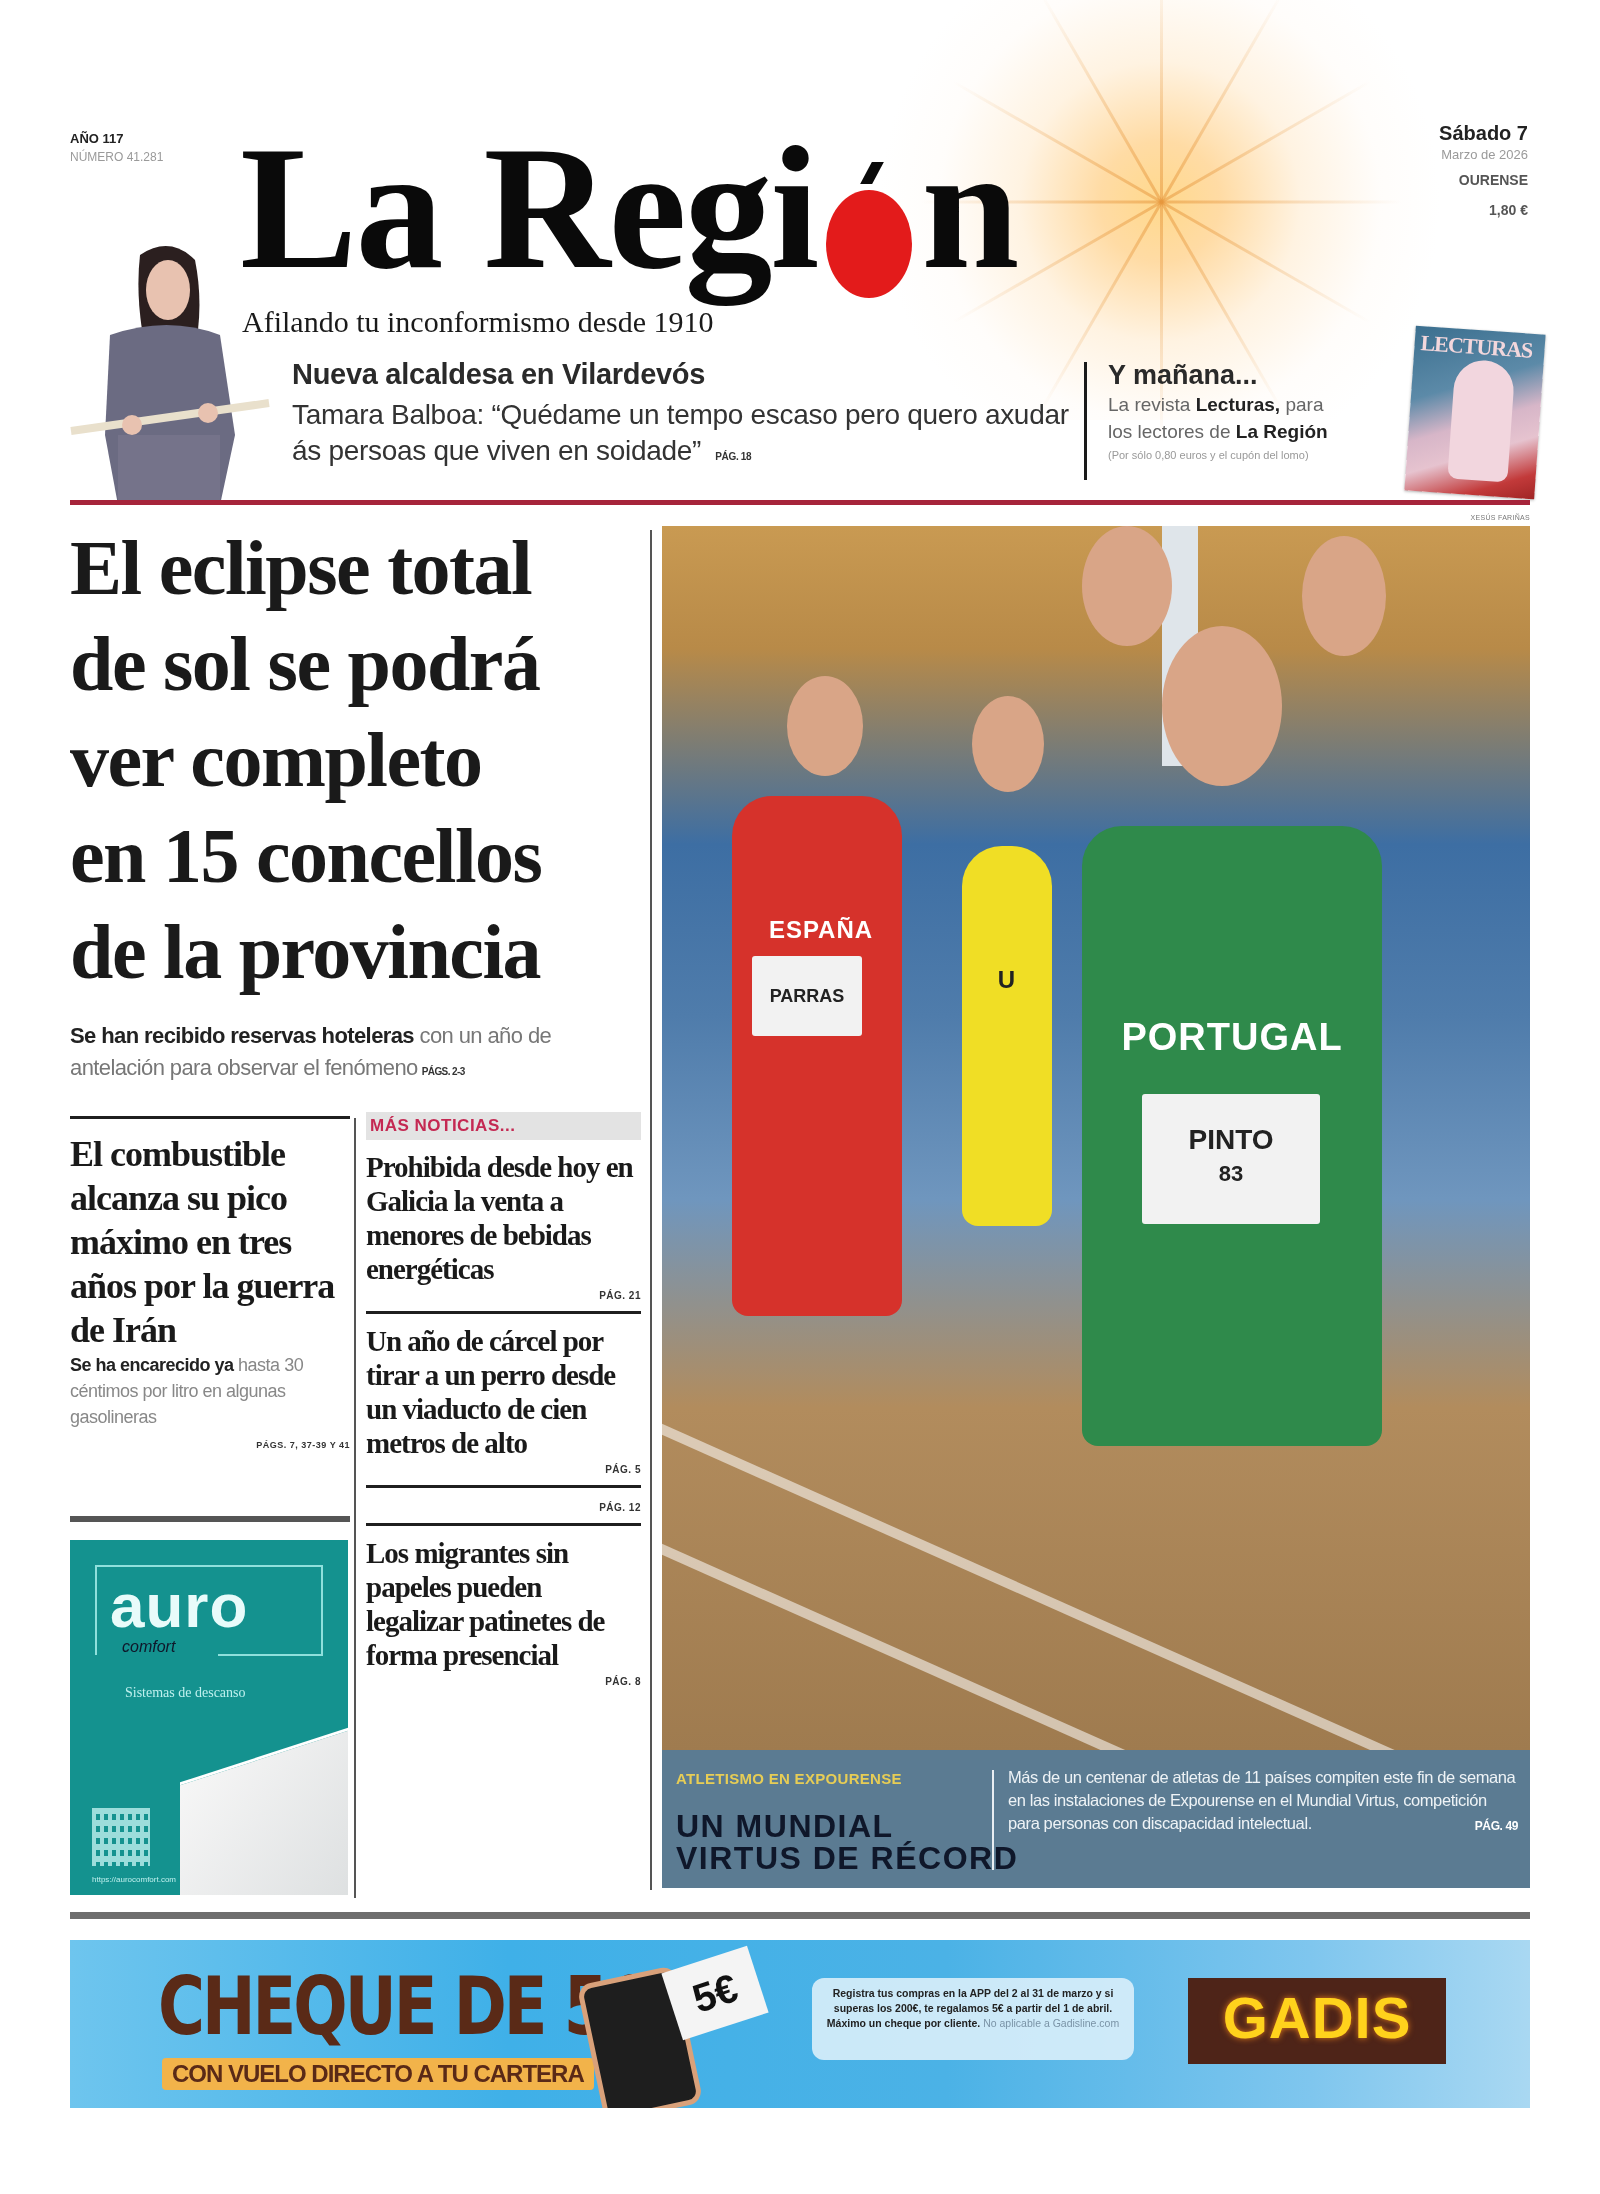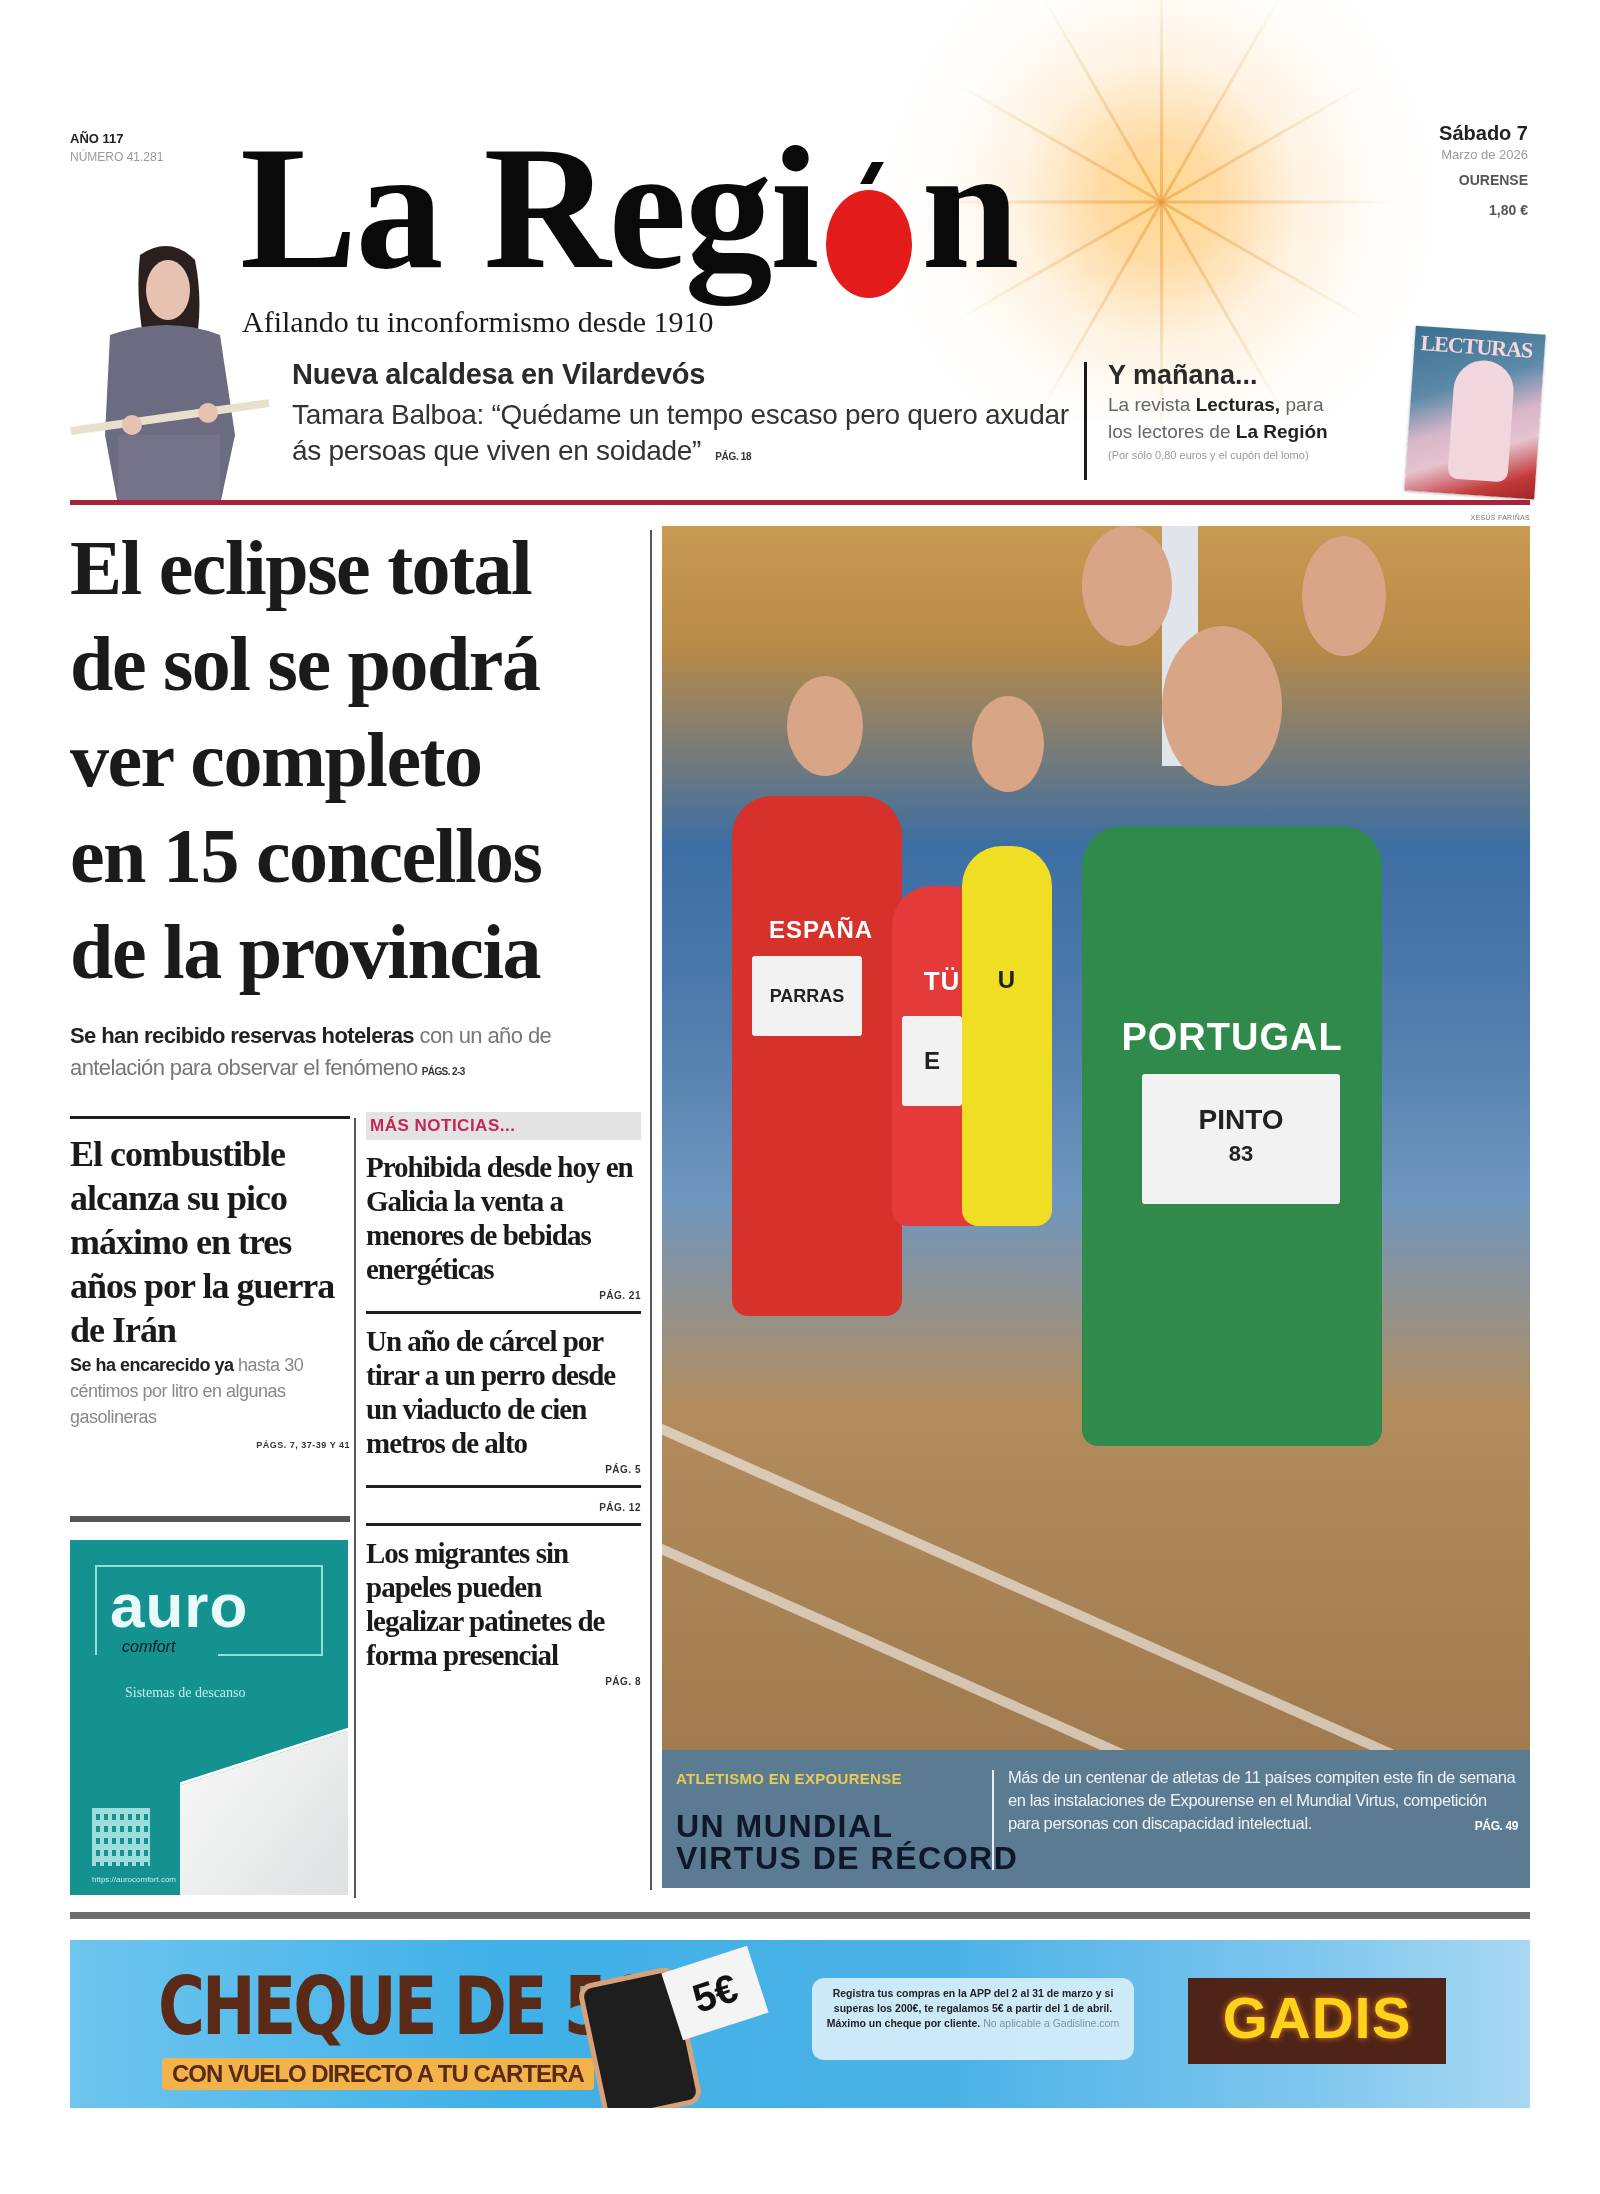--- a/index.html
+++ b/index.html
@@ -277,41 +277,37 @@
   <div class="pole"></div>
   <div class="lane" style="top:880px;"></div>
   <div class="lane" style="top:1000px;"></div>
 
   <div class="runner" style="left:70px; top:270px; width:170px; height:520px; background:#d6322b;">
     <div class="head" style="left:55px; top:-120px; width:76px; height:100px;"></div>
     <div class="vest-label" style="top:120px; font-size:24px;margin-left:8px;">ESPAÑA</div>
     <div class="bib" style="left:20px; top:160px; width:110px; height:80px; line-height:80px; font-size:18px;">PARRAS</div>
   </div>
 
-  <div class="runner" style="left:230px; top:360px; width:100px; height:340px; background:#e43a3a;">
-    <div class="vest-label" style="top:80px; font-size:26px;">TÜ</div>
-    <div class="bib" style="left:10px; top:130px; width:60px; height:90px; line-height:90px; font-size:24px;">E</div>
-  </div>
 
   <div class="runner" style="left:300px; top:320px; width:90px; height:380px; background:#f0de25;">
     <div class="head" style="left:10px; top:-150px; width:72px; height:96px;"></div>
     <div class="vest-label" style="top:120px; font-size:24px; color:#222;">U</div>
   </div>
 
   <div class="runner" style="left:420px; top:0;">
     <div class="head" style="left:0; top:0; width:90px; height:120px;"></div>
   </div>
   <div class="runner" style="left:640px; top:0;">
     <div class="head" style="left:0; top:10px; width:84px; height:120px;"></div>
   </div>
 
   <div class="runner" style="left:420px; top:300px; width:300px; height:620px; background:#2f8a4b;">
     <div class="head" style="left:80px; top:-200px; width:120px; height:160px;"></div>
     <div class="vest-label" style="top:190px; font-size:38px;">PORTUGAL</div>
-    <div class="bib" style="left:60px; top:248px; width:198px; height:130px; font-size:28px; padding-top:30px;">
+    <div class="bib" style="left:60px; top:268px; width:178px; height:130px; font-size:28px; padding-top:30px;">
       <span>PINTO</span><br><span style="font-size:22px;">83</span>
     </div>
   </div>
 </div>
 
 <div class="abs caption-box">
   <div class="kicker">ATLETISMO EN EXPOURENSE</div>
   <div class="title">
     <div>UN MUNDIAL</div>
     <div>VIRTUS DE RÉCORD</div>

